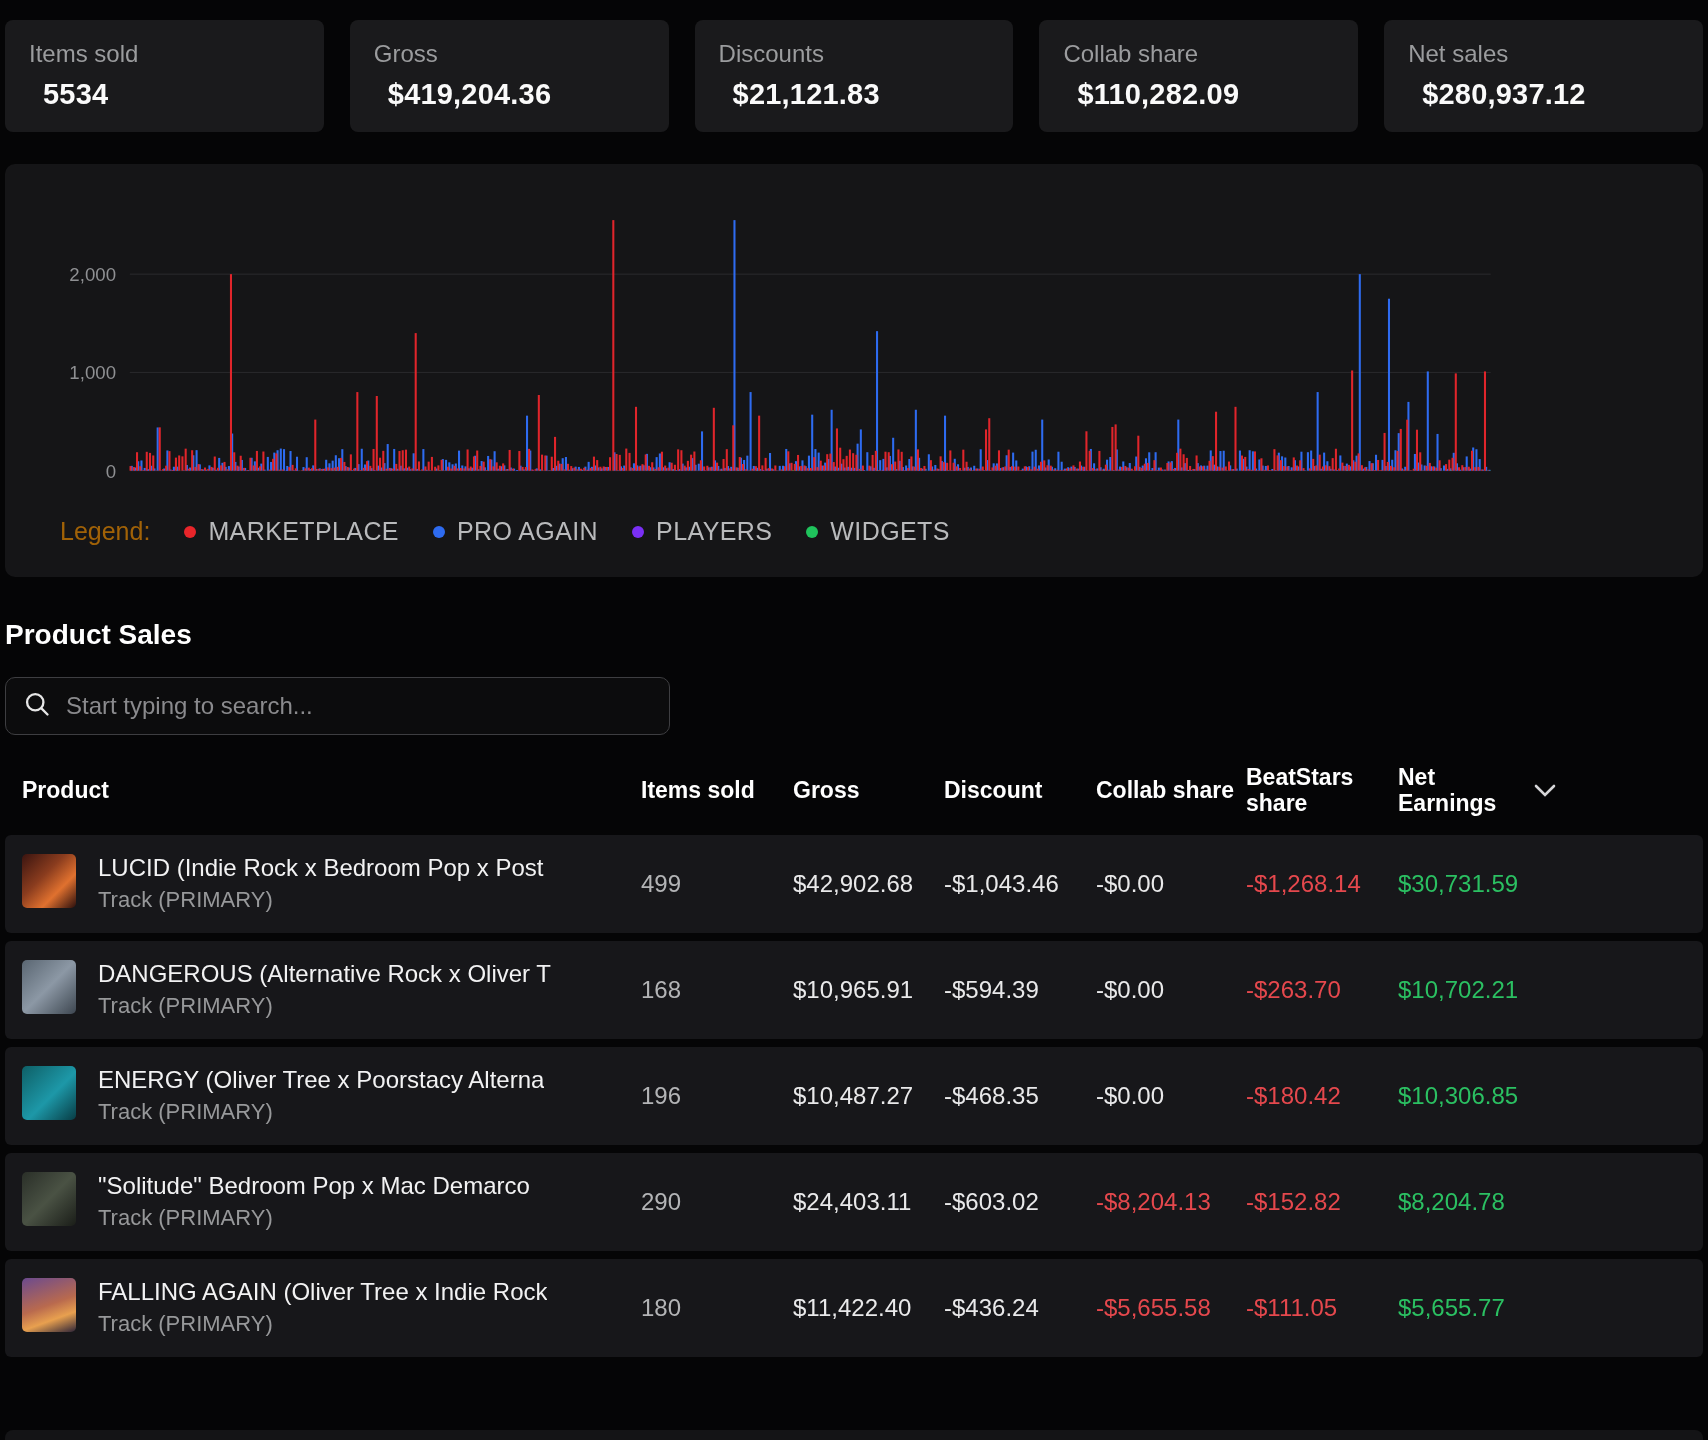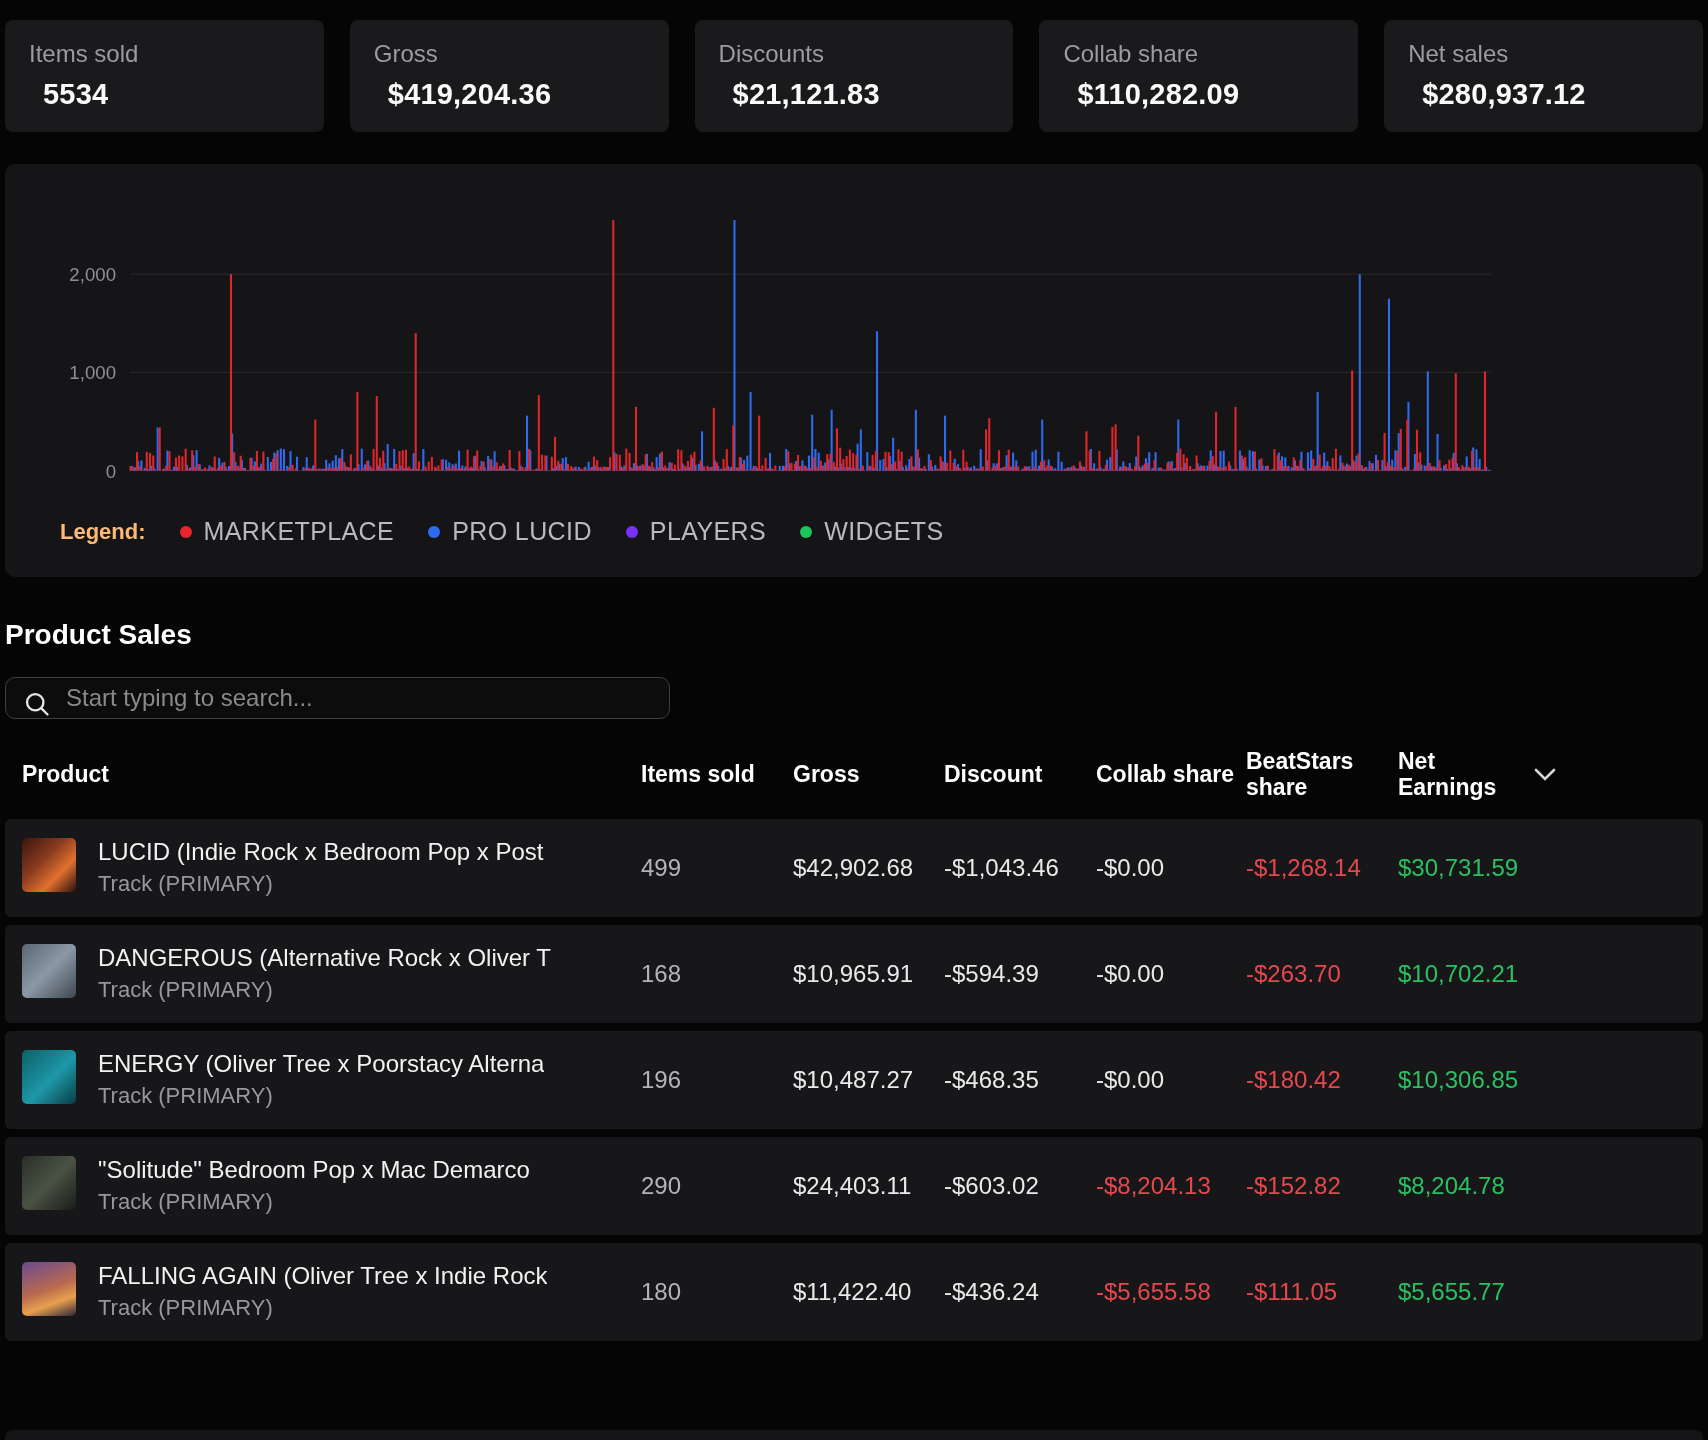--- a/index.html
+++ b/index.html
@@ -14,29 +14,29 @@
   
   .stats-row { display:flex; gap:26px; }
   .stat-card { flex:1; background:#1a1a1c; border-radius:8px; height:112px; padding:20px 24px; }
   .stat-label { color:#9b9c9e; font-size:24px; font-weight:500; margin-bottom:10px; }
   .stat-value { color:#fafafa; font-size:29px; font-weight:700; letter-spacing:0.2px;margin-left:14px; }
 
   
   .chart-panel { margin-top:32px; background:#151517; border-radius:10px; height:413px; }
   #sales-chart { display:block; width:1698px; height:345px; padding-top:6px; }
   .legend-row { display:flex; align-items:center; gap:34px; padding-left:55px; margin-top:8px; }
-  .legend-title { color:#fdba74; font-weight:700; font-size:22px; }
+  .legend-title { color:#a16207; font-weight:400; font-size:25px; }
   .legend-item { display:flex; align-items:center; gap:12px; color:#b9babc; font-size:25px; letter-spacing:0.4px; cursor:pointer; }
   .legend-dot { width:12px; height:12px; border-radius:50%; background:#888; flex:none; }
 
   
   .section-title { margin-top:42px; color:#ffffff; font-size:28px; font-weight:700; }
   .search-wrap { margin-top:26px; position:relative; width:665px; }
   .search-input {
-    width:100%; height:42px; background:#0c0c0d; border:1.5px solid #3e3e41; border-radius:10px;
+    width:100%; height:58px; background:#0c0c0d; border:1.5px solid #3e3e41; border-radius:10px;
     color:#e8e8e8; font-size:24px; padding:0 20px 0 60px; outline:none;
     font-family:"Liberation Sans", sans-serif;
   }
   .search-input::placeholder { color:#8a8a8d; }
   .search-icon { position:absolute; left:18px; top:13px; }
 
   .table { margin-top:18px; }
   .thead, .row {
     display:grid;
     grid-template-columns:636px 152px 151px 152px 150px 152px 1fr;
@@ -1049,21 +1049,21 @@
         <rect x="1493.4" y="305.6" width="2.1" height="0.4" fill="#e0252b"></rect>
       </svg>
     <div class="legend-row">
       <span class="legend-title">Legend:</span>
       <span class="legend-item">
         <span class="legend-dot" style="background: rgb(232, 37, 42);"></span>
         <span>MARKETPLACE</span>
       </span>
       <span class="legend-item">
         <span class="legend-dot" style="background: rgb(46, 107, 240);"></span>
-        <span>PRO LUCID</span>
+        <span>PRO AGAIN</span>
       </span>
       <span class="legend-item">
         <span class="legend-dot" style="background: rgb(122, 47, 245);"></span>
         <span>PLAYERS</span>
       </span>
       <span class="legend-item">
         <span class="legend-dot" style="background: rgb(31, 195, 92);"></span>
         <span>WIDGETS</span>
       </span>
     </div>

